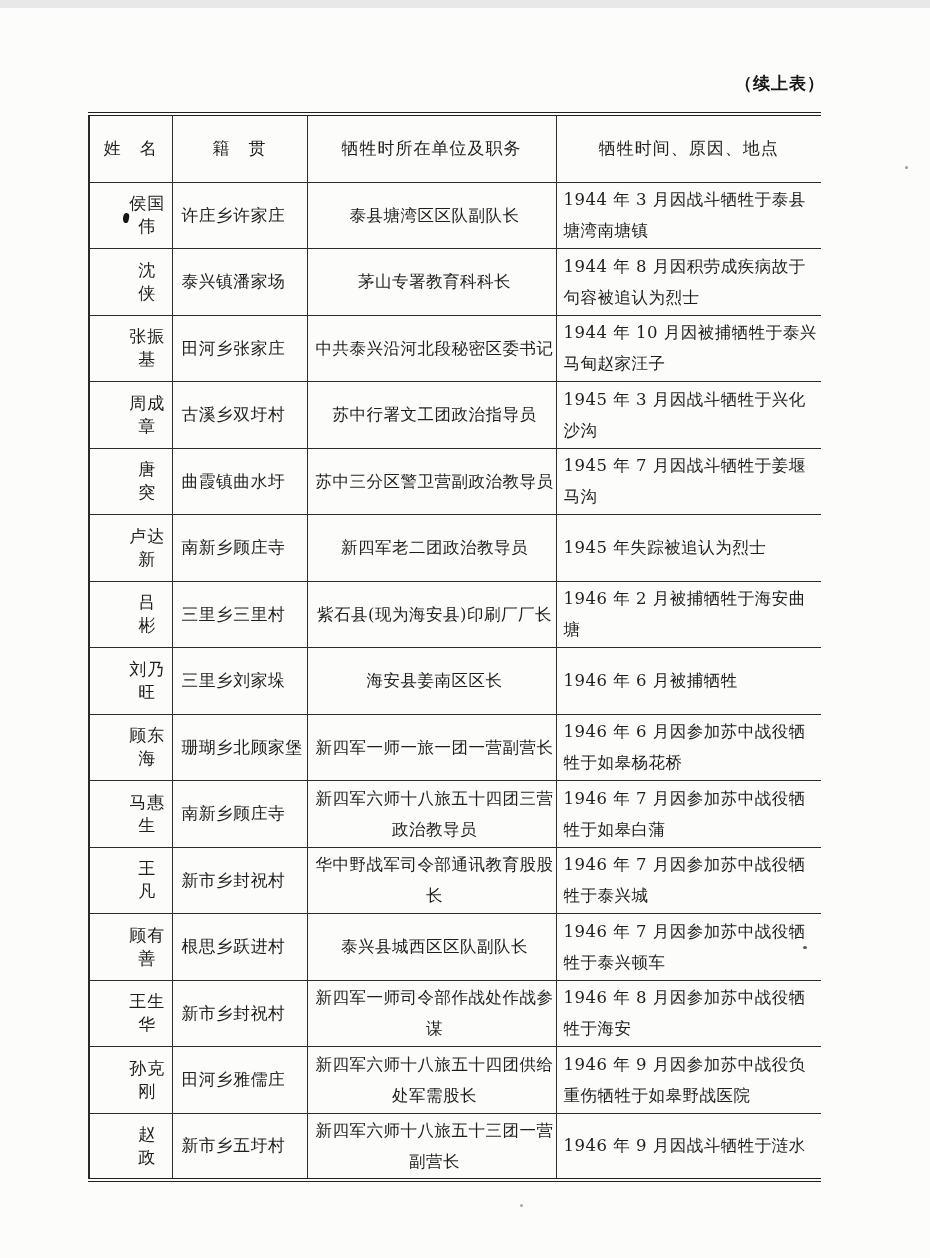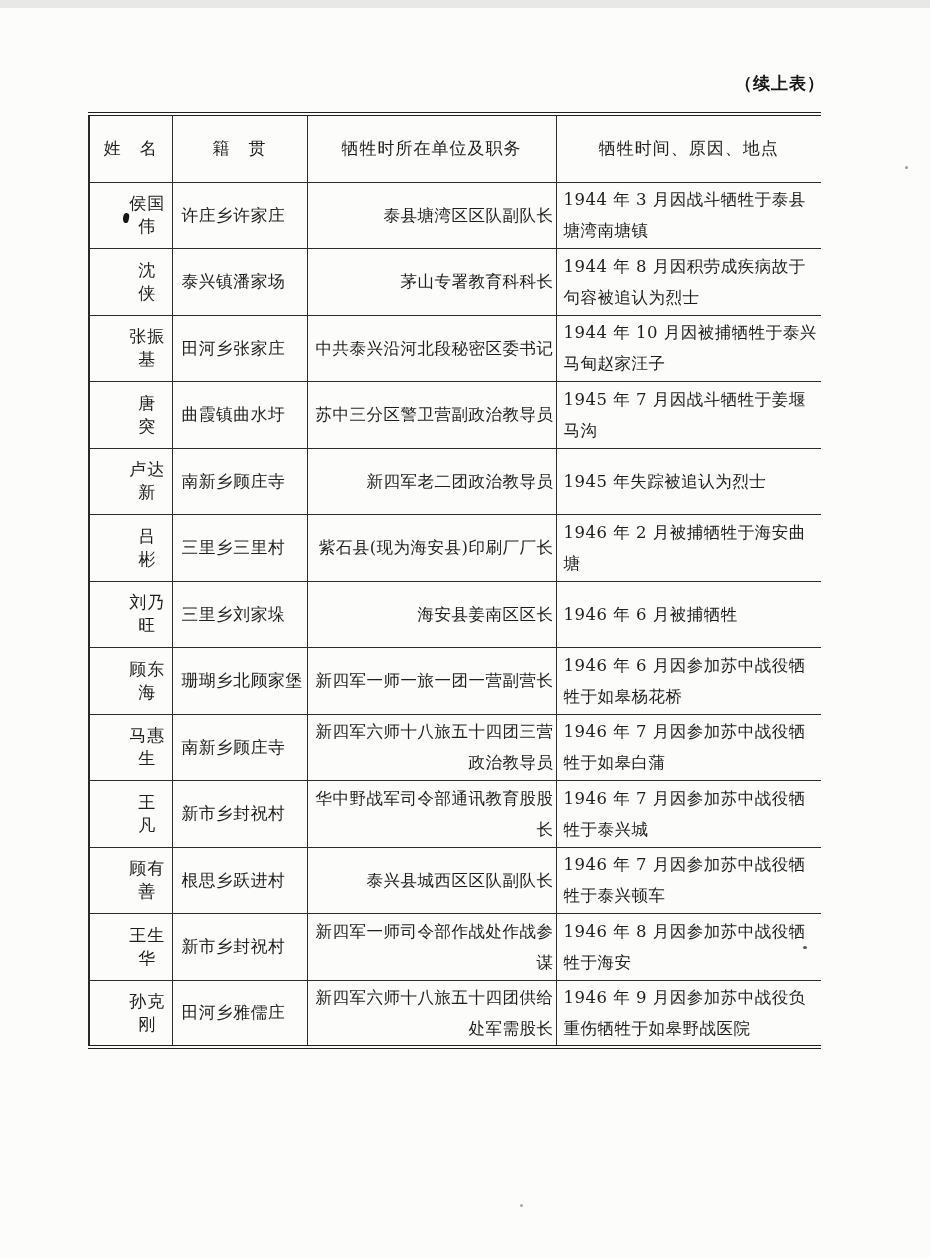--- a/index.html
+++ b/index.html
@@ -51,21 +51,21 @@
     border-bottom: 1.5px solid #2b2b2b;
     vertical-align: middle;
     font-weight: normal;
     color: #1e1e1e;
   }
   th { font-size: 17px; letter-spacing: 1px; text-align: center; }
   td { font-size: 16.5px; padding-left: 34px; }
   .bcol { border-right: 1.5px solid #2e2e2e; }
   .c-name   { text-align: center; letter-spacing: 1px; font-size: 17px; }
   .c-origin { text-align: left; padding-left: 9px; letter-spacing: 0.5px; font-size: 16.8px; }
-  .c-unit   { text-align: right; padding-left: 8px; padding-right: 2px; letter-spacing: 0.5px; line-height: 31px; }
+  .c-unit   { text-align: center; padding-left: 8px; padding-right: 2px; letter-spacing: 0.5px; line-height: 31px; }
   .c-details{ text-align: left; padding-left: 7px; padding-right: 4px; letter-spacing: 0.5px; line-height: 31px; }
   
   .speck { position: absolute; border-radius: 50%; }
   .speck-ink {
     left: 123px; top: 205px; width: 6px; height: 10px;
     background: #151515; border-radius: 60% 60% 50% 70%;
     transform: rotate(12deg);
   }
   .speck-a { left: 803px; top: 938px; width: 4px; height: 3px; background: #555; }
   .speck-b { left: 905px; top: 158px; width: 3px; height: 3px; background: #9a9a9a; }
@@ -108,20 +108,26 @@
       <td class="c-details">1944 年 8 月因积劳成疾病故于句容被追认为烈士</td>
     </tr>
 
     <tr>
       <td class="c-name bcol">张振基</td>
       <td class="c-origin bcol">田河乡张家庄</td>
       <td class="c-unit bcol">中共泰兴沿河北段秘密区委书记</td>
       <td class="c-details">1944 年 10 月因被捕牺牲于泰兴马甸赵家汪子</td>
     </tr>
 
+    <tr>
+      <td class="c-name bcol">周成章</td>
+      <td class="c-origin bcol">古溪乡双圩村</td>
+      <td class="c-unit bcol">苏中行署文工团政治指导员</td>
+      <td class="c-details">1945 年 3 月因战斗牺牲于兴化沙沟</td>
+    </tr>
 
     <tr>
       <td class="c-name bcol">唐　突</td>
       <td class="c-origin bcol">曲霞镇曲水圩</td>
       <td class="c-unit bcol">苏中三分区警卫营副政治教导员</td>
       <td class="c-details">1945 年 7 月因战斗牺牲于姜堰马沟</td>
     </tr>
 
     <tr>
       <td class="c-name bcol">卢达新</td>
@@ -179,20 +185,26 @@
       <td class="c-details">1946 年 8 月因参加苏中战役牺牲于海安</td>
     </tr>
 
     <tr>
       <td class="c-name bcol">孙克刚</td>
       <td class="c-origin bcol">田河乡雅儒庄</td>
       <td class="c-unit bcol">新四军六师十八旅五十四团供给处军需股长</td>
       <td class="c-details">1946 年 9 月因参加苏中战役负重伤牺牲于如皋野战医院</td>
     </tr>
 
+    <tr>
+      <td class="c-name bcol">赵　政</td>
+      <td class="c-origin bcol">新市乡五圩村</td>
+      <td class="c-unit bcol">新四军六师十八旅五十三团一营副营长</td>
+      <td class="c-details">1946 年 9 月因战斗牺牲于涟水</td>
+    </tr>
   </tbody>
   </table>
 
   <span class="speck speck-ink"></span>
   <span class="speck speck-a"></span>
   <span class="speck speck-b"></span>
   <span class="speck speck-c"></span>
 </div>
 
 </body></html>

